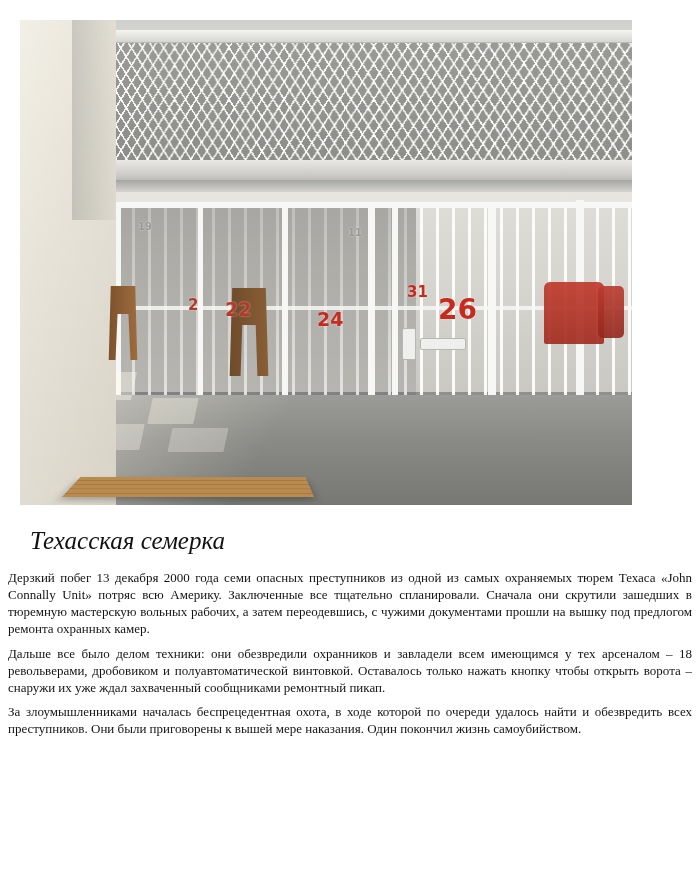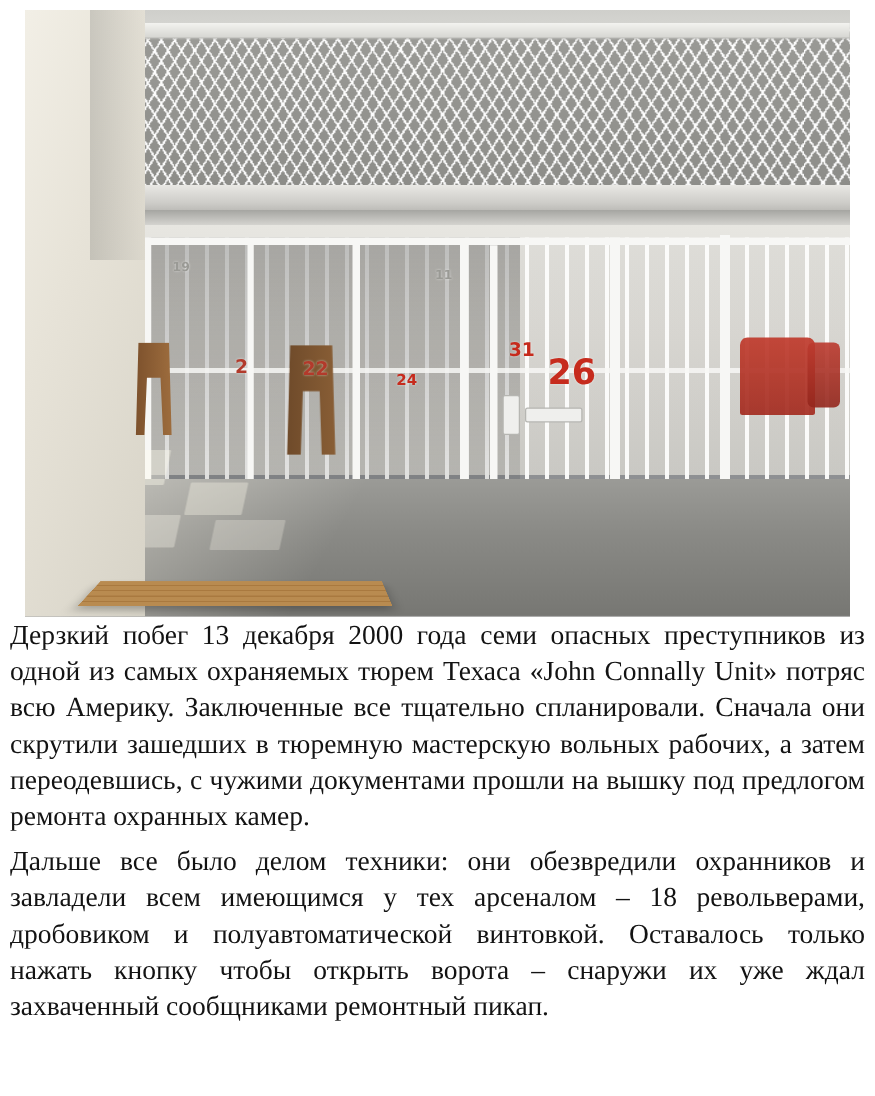--- a/index.html
+++ b/index.html
@@ -16,22 +16,22 @@
   }
   .page {
     width: 700px;
     height: 877px;
     position: relative;
     box-sizing: border-box;
   }
 
   
   .photo-wrap {
-    margin: 8px 20px 0 20px;
-    width: 660px;
+    margin: 20px 20px 0 20px;
+    width: 612px;
     height: 485px;
     position: relative;
     overflow: hidden;
     background: #8e9094;
   }
   .photo {
     position: absolute;
     inset: 0;
     overflow: hidden;
   }
@@ -181,21 +181,21 @@
   }
   .title {
     font-family: "Liberation Serif", serif;
     font-style: italic;
     font-size: 25px;
     font-weight: normal;
     color: #111;
     margin: 22px 0 14px 26px;
   }
   .para {
-    font-size: 22px;
+    font-size: 13px;
     line-height: 1.32;
     text-align: justify;
     text-justify: inter-word;
     margin: 0 4px 7px 4px;
     color: #131313;
     hyphens: none;
   }
 </style>
 </head>
 <body>
@@ -249,25 +249,27 @@
       <div class="ph-redshirt"></div>
       <div class="ph-redshirt2"></div>
       <div class="ph-bench"></div>
 
       <div class="door-handle" style="left:400px; top:318px; width:44px; height:10px;"></div>
       <div class="door-handle" style="left:382px; top:308px; width:12px; height:30px;"></div>
 
       <div class="cell-num" style="left:118px; top:202px; font-size:10px; color:#9a9a95;">19</div>
       <div class="cell-num" style="left:328px; top:208px; font-size:10px; color:#9a9a95;">11</div>
       <div class="cell-num" style="left:168px; top:278px; font-size:15px; color:#b23a2b;">2</div>
-      <div class="cell-num" style="left:222px; top:280px; font-size:15px; color:#b23a2b;">22</div>
-      <div class="cell-num" style="left:297px; top:290px; font-size:12px; color:#c62b1d;">24</div>
+      <div class="cell-num" style="left:205px; top:280px; font-size:19px; color:#b23a2b;">22</div>
+      <div class="cell-num" style="left:297px; top:290px; font-size:19px; color:#c62b1d;">24</div>
       <div class="cell-num" style="left:387px; top:265px; font-size:15px; color:#c62b1d;">31</div>
       <div class="cell-num" style="left:418px; top:276px; font-size:28px; color:#c62b1d;">26</div>
     </div>
   </div>
 
   <div class="article">
+    <h1 class="title">Техасская семерка</h1>
     <p class="para">Дерзкий побег 13 декабря 2000 года семи опасных преступников из одной из самых охраняемых тюрем Техаса «John Connally Unit» потряс всю Америку. Заключенные все тщательно спланировали. Сначала они скрутили зашедших в тюремную мастерскую вольных рабочих, а затем переодевшись, с чужими документами прошли на вышку под предлогом ремонта охранных камер.</p>
     <p class="para">Дальше все было делом техники: они обезвредили охранников и завладели всем имеющимся у тех арсеналом – 18 револьверами, дробовиком и полуавтоматической винтовкой. Оставалось только нажать кнопку чтобы открыть ворота – снаружи их уже ждал захваченный сообщниками ремонтный пикап.</p>
+    <p class="para">За злоумышленниками началась беспрецедентная охота, в ходе которой по очереди удалось найти и обезвредить всех преступников. Они были приговорены к вышей мере наказания. Один покончил жизнь самоубийством.</p>
   </div>
 
 </div>
 
 </body></html>

